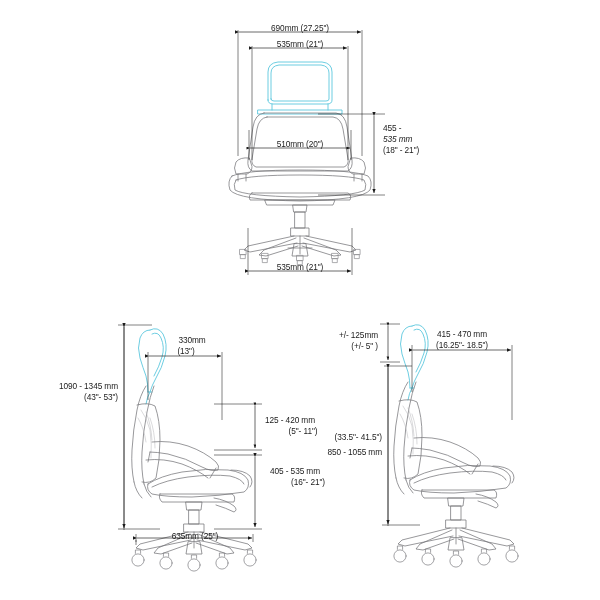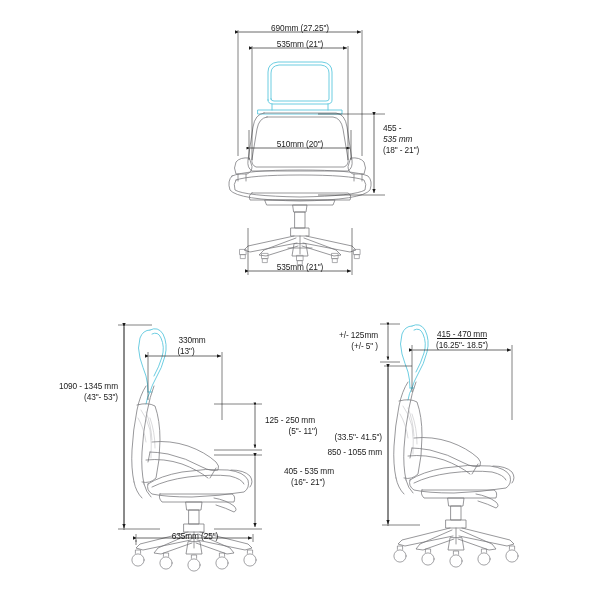--- a/index.html
+++ b/index.html
@@ -282,30 +282,30 @@
   <div class="dimtext lft" style="left:383px; top:145px;">(18" - 21")</div>
 
   <div class="dimtext ctr" style="left:300px; top:262px;">535mm (21")</div>
 
   <div class="dimtext rgt" style="left:2px; width:116px; top:381px;">1090 - 1345 mm</div>
   <div class="dimtext rgt" style="left:2px; width:116px; top:392px;">(43"- 53")</div>
 
   <div class="dimtext ctr" style="left:192px; top:335px;">330mm</div>
   <div class="dimtext ctr" style="left:186px; top:346px;">(13")</div>
 
-  <div class="dimtext lft" style="left:265px; top:415px;">125 - 250 mm</div>
+  <div class="dimtext lft" style="left:265px; top:415px;">125 - 420 mm</div>
   <div class="dimtext ctr" style="left:303px; top:426px;">(5"- 11")</div>
 
-  <div class="dimtext lft" style="left:284px; top:466px;">405 - 535 mm</div>
+  <div class="dimtext lft" style="left:270px; top:466px;">405 - 535 mm</div>
   <div class="dimtext ctr" style="left:308px; top:477px;">(16"- 21")</div>
 
   <div class="dimtext ctr" style="left:195px; top:531px;">635mm (25")</div>
 
   <div class="dimtext rgt" style="left:290px; width:88px; top:330px;text-align:right;">+/- 125mm</div>
   <div class="dimtext rgt" style="left:290px; width:88px; top:341px;">(+/- 5" )</div>
 
-  <div class="dimtext ctr" style="left:462px; top:329px;text-decoration:underline;">415 - 470 mm</div>
+  <div class="dimtext ctr" style="left:462px; top:329px;">415 - 470 mm</div>
   <div class="dimtext ctr" style="left:462px; top:340px;">(16.25"- 18.5")</div>
 
   <div class="dimtext rgt" style="left:276px; width:106px; top:421px;margin-top:26px;">850 - 1055 mm</div>
   <div class="dimtext rgt" style="left:276px; width:106px; top:432px;">(33.5"- 41.5")</div>
 
 </div>
 
 </body></html>

